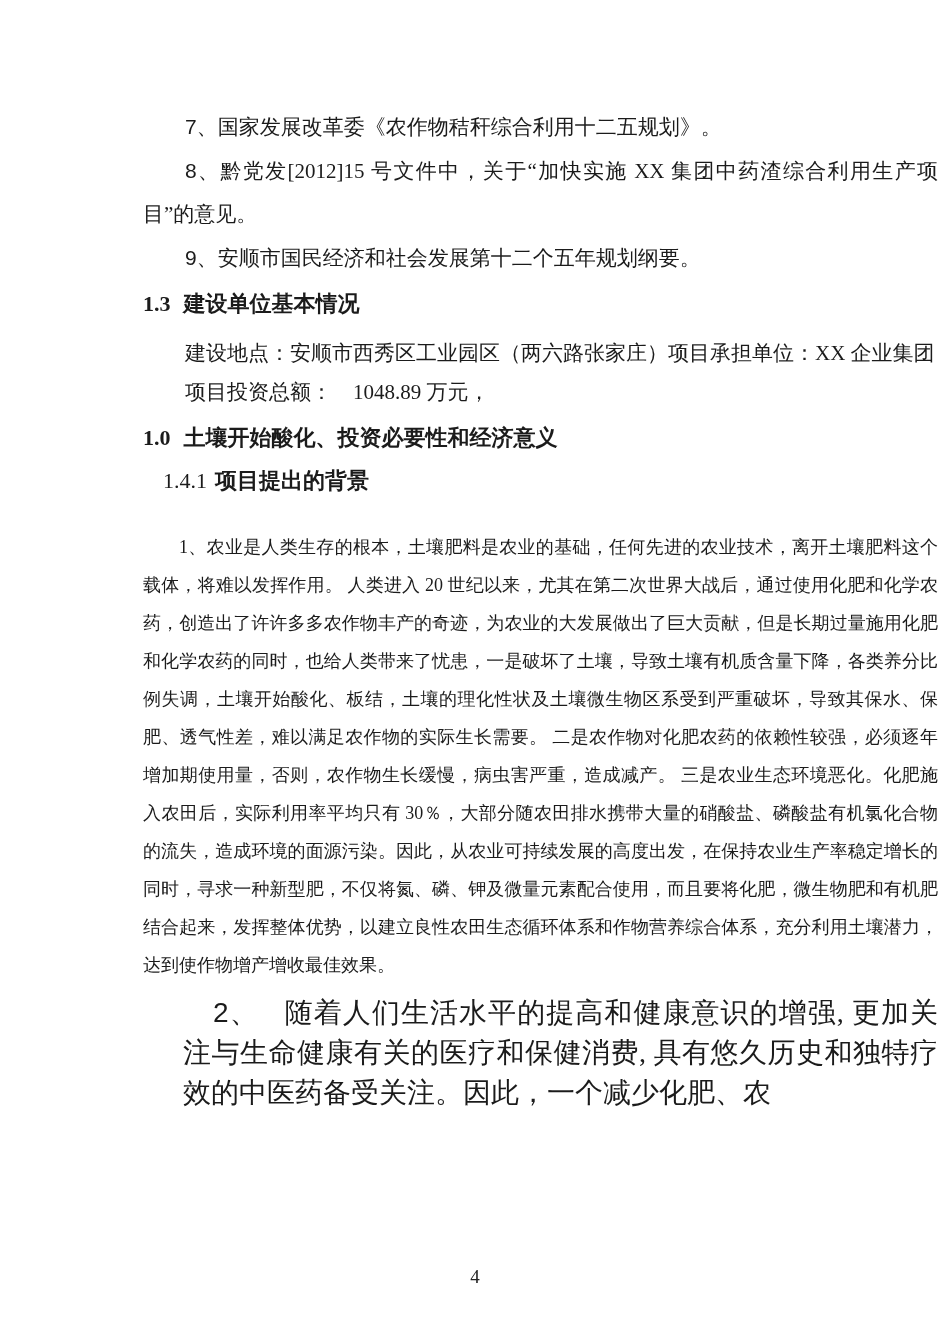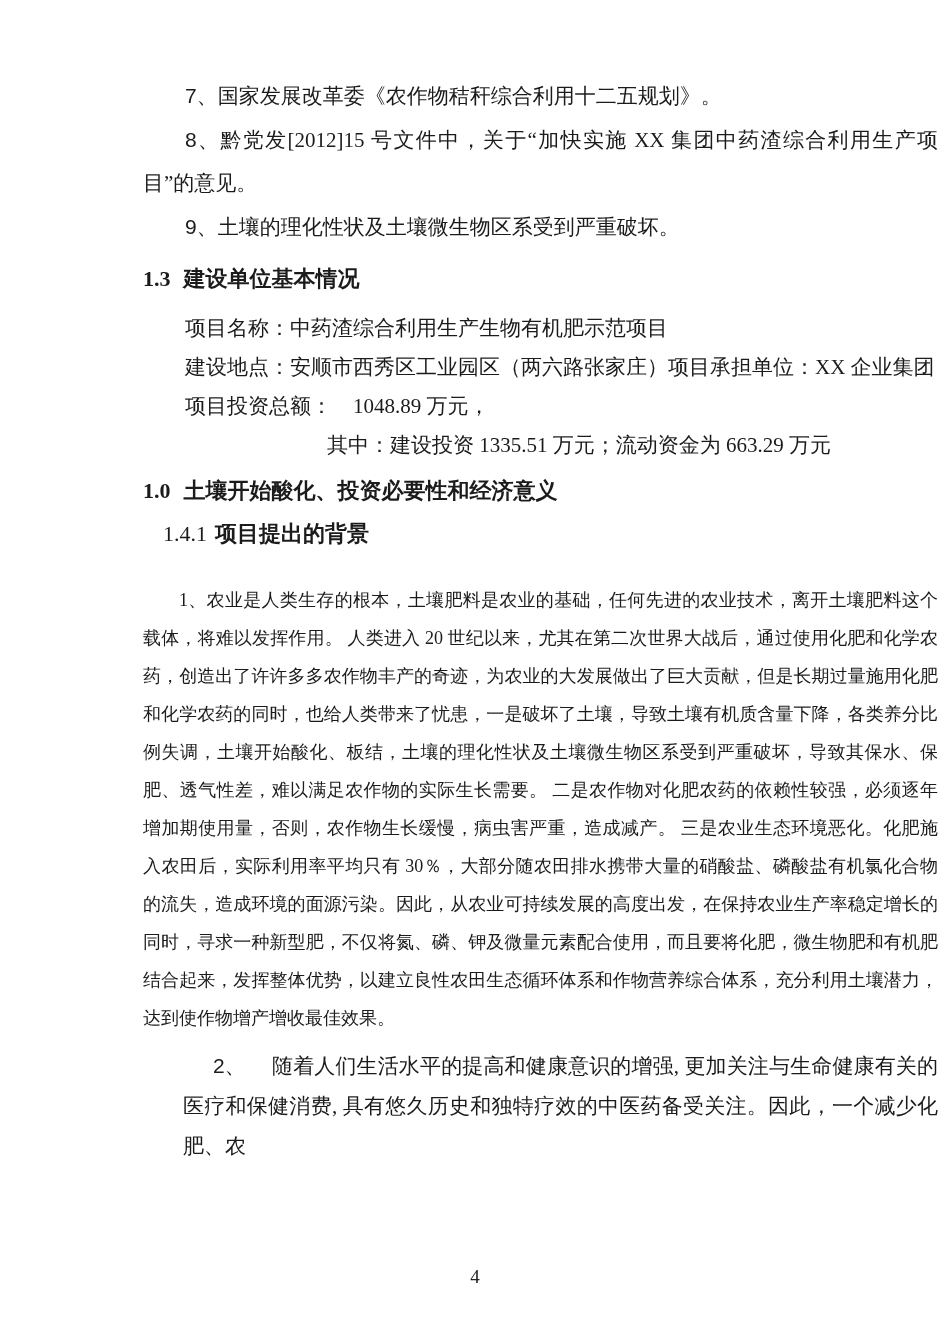--- a/index.html
+++ b/index.html
@@ -7,38 +7,38 @@
   body {
     width:950px; height:1344px;
     font-family:"Liberation Serif","DejaVu Serif",serif;
     color:#1b1b1b;
     -webkit-font-smoothing:antialiased;
   }
   .page {
     position:relative;
     width:950px; height:1344px;
     background:#ffffff;
-    padding:74px 12px 0 143px;
+    padding:105px 12px 0 143px;
     overflow:hidden;
   }
   .ref-item {
     font-size:21px;
     line-height:43px;
     text-indent:2em;
     text-align:justify;
   }
   .num-sans {
     font-family:"Liberation Sans","DejaVu Sans",sans-serif;
   }
   .heading {
     font-size:22px;
     line-height:36px;
   }
   .heading .h-num { font-weight:bold; margin-right:13px; }
-  .h13 { margin-top:12px; }
+  .h13 { margin-top:6px; }
   .h14 { margin-top:8px; }
   .h141 { margin-top:7px; }
   .h141 .h-num { font-weight:normal; margin-right:8px;margin-left:20px; }
   .info-block { margin-top:12px; }
   .info-line {
     font-size:21px;
     line-height:39px;
     text-indent:2em;
     white-space:pre-wrap;
   }
@@ -51,21 +51,21 @@
   .para1 {
     margin-top:29px;
     font-size:18px;
     line-height:38px;
     text-indent:2em;
     text-align:justify;
   }
   .para2 {
     margin-top:9px;
     margin-left:40px;
-    font-size:21px;
+    font-size:28px;
     line-height:40px;
     text-indent:30px;
     text-align:justify;
   }
   .para2 .num-sans { margin-right:26px; }
   .page-number {
     position:absolute;
     left:0; right:0;
     bottom:56px;
     text-align:center;
@@ -74,30 +74,28 @@
   }
 </style>
 </head>
 <body>
 
 <div class="page">
 
   <div>
     <p class="ref-item"><span class="num-sans">7、</span><span>国家发展改革委《农作物秸秆综合利用十二五规划》。</span></p>
     <p class="ref-item"><span class="num-sans">8、</span><span>黔党发[2012]15 号文件中，关于“加快实施 XX 集团中药渣综合利用生产项目”的意见。</span></p>
-    <p class="ref-item"><span class="num-sans">9、</span><span>土壤的理化性状及土壤微生物区系受到严重破坏。</span></p>
+    <p class="ref-item"><span class="num-sans">9、</span><span>安顺市国民经济和社会发展第十二个五年规划纲要。</span></p>
   </div>
 
   <h2 class="heading h13"><span class="h-num">1.3</span><span>建设单位基本情况</span></h2>
 
   <div class="info-block">
-    <p class="info-line">项目名称：中药渣综合利用生产生物有机肥示范项目</p>
     <p class="info-line">建设地点：安顺市西秀区工业园区（两六路张家庄）项目承担单位：XX 企业集团</p>
     <p class="info-line">项目投资总额：　1048.89 万元，</p>
-    <p class="breakdown-line">其中：建设投资 1335.51 万元；流动资金为 663.29 万元</p>
   </div>
 
   <h2 class="heading h14"><span class="h-num">1.0</span><span>土壤开始酸化、投资必要性和经济意义</span></h2>
 
   <h3 class="heading h141"><span class="h-num">1.4.1</span><span>项目提出的背景</span></h3>
 
   <p class="para1">1、农业是人类生存的根本，土壤肥料是农业的基础，任何先进的农业技术，离开土壤肥料这个载体，将难以发挥作用。 人类进入 20 世纪以来，尤其在第二次世界大战后，通过使用化肥和化学农药，创造出了许许多多农作物丰产的奇迹，为农业的大发展做出了巨大贡献，但是长期过量施用化肥和化学农药的同时，也给人类带来了忧患，一是破坏了土壤，导致土壤有机质含量下降，各类养分比例失调，土壤开始酸化、板结，土壤的理化性状及土壤微生物区系受到严重破坏，导致其保水、保肥、透气性差，难以满足农作物的实际生长需要。 二是农作物对化肥农药的依赖性较强，必须逐年增加期使用量，否则，农作物生长缓慢，病虫害严重，造成减产。 三是农业生态环境恶化。化肥施入农田后，实际利用率平均只有 30％，大部分随农田排水携带大量的硝酸盐、磷酸盐有机氯化合物的流失，造成环境的面源污染。因此，从农业可持续发展的高度出发，在保持农业生产率稳定增长的同时，寻求一种新型肥，不仅将氮、磷、钾及微量元素配合使用，而且要将化肥，微生物肥和有机肥结合起来，发挥整体优势，以建立良性农田生态循环体系和作物营养综合体系，充分利用土壤潜力，达到使作物增产增收最佳效果。</p>
 
   <p class="para2"><span class="num-sans">2、</span><span>随着人们生活水平的提高和健康意识的增强, 更加关注与生命健康有关的医疗和保健消费, 具有悠久历史和独特疗效的中医药备受关注。因此，一个减少化肥、农</span></p>
 

